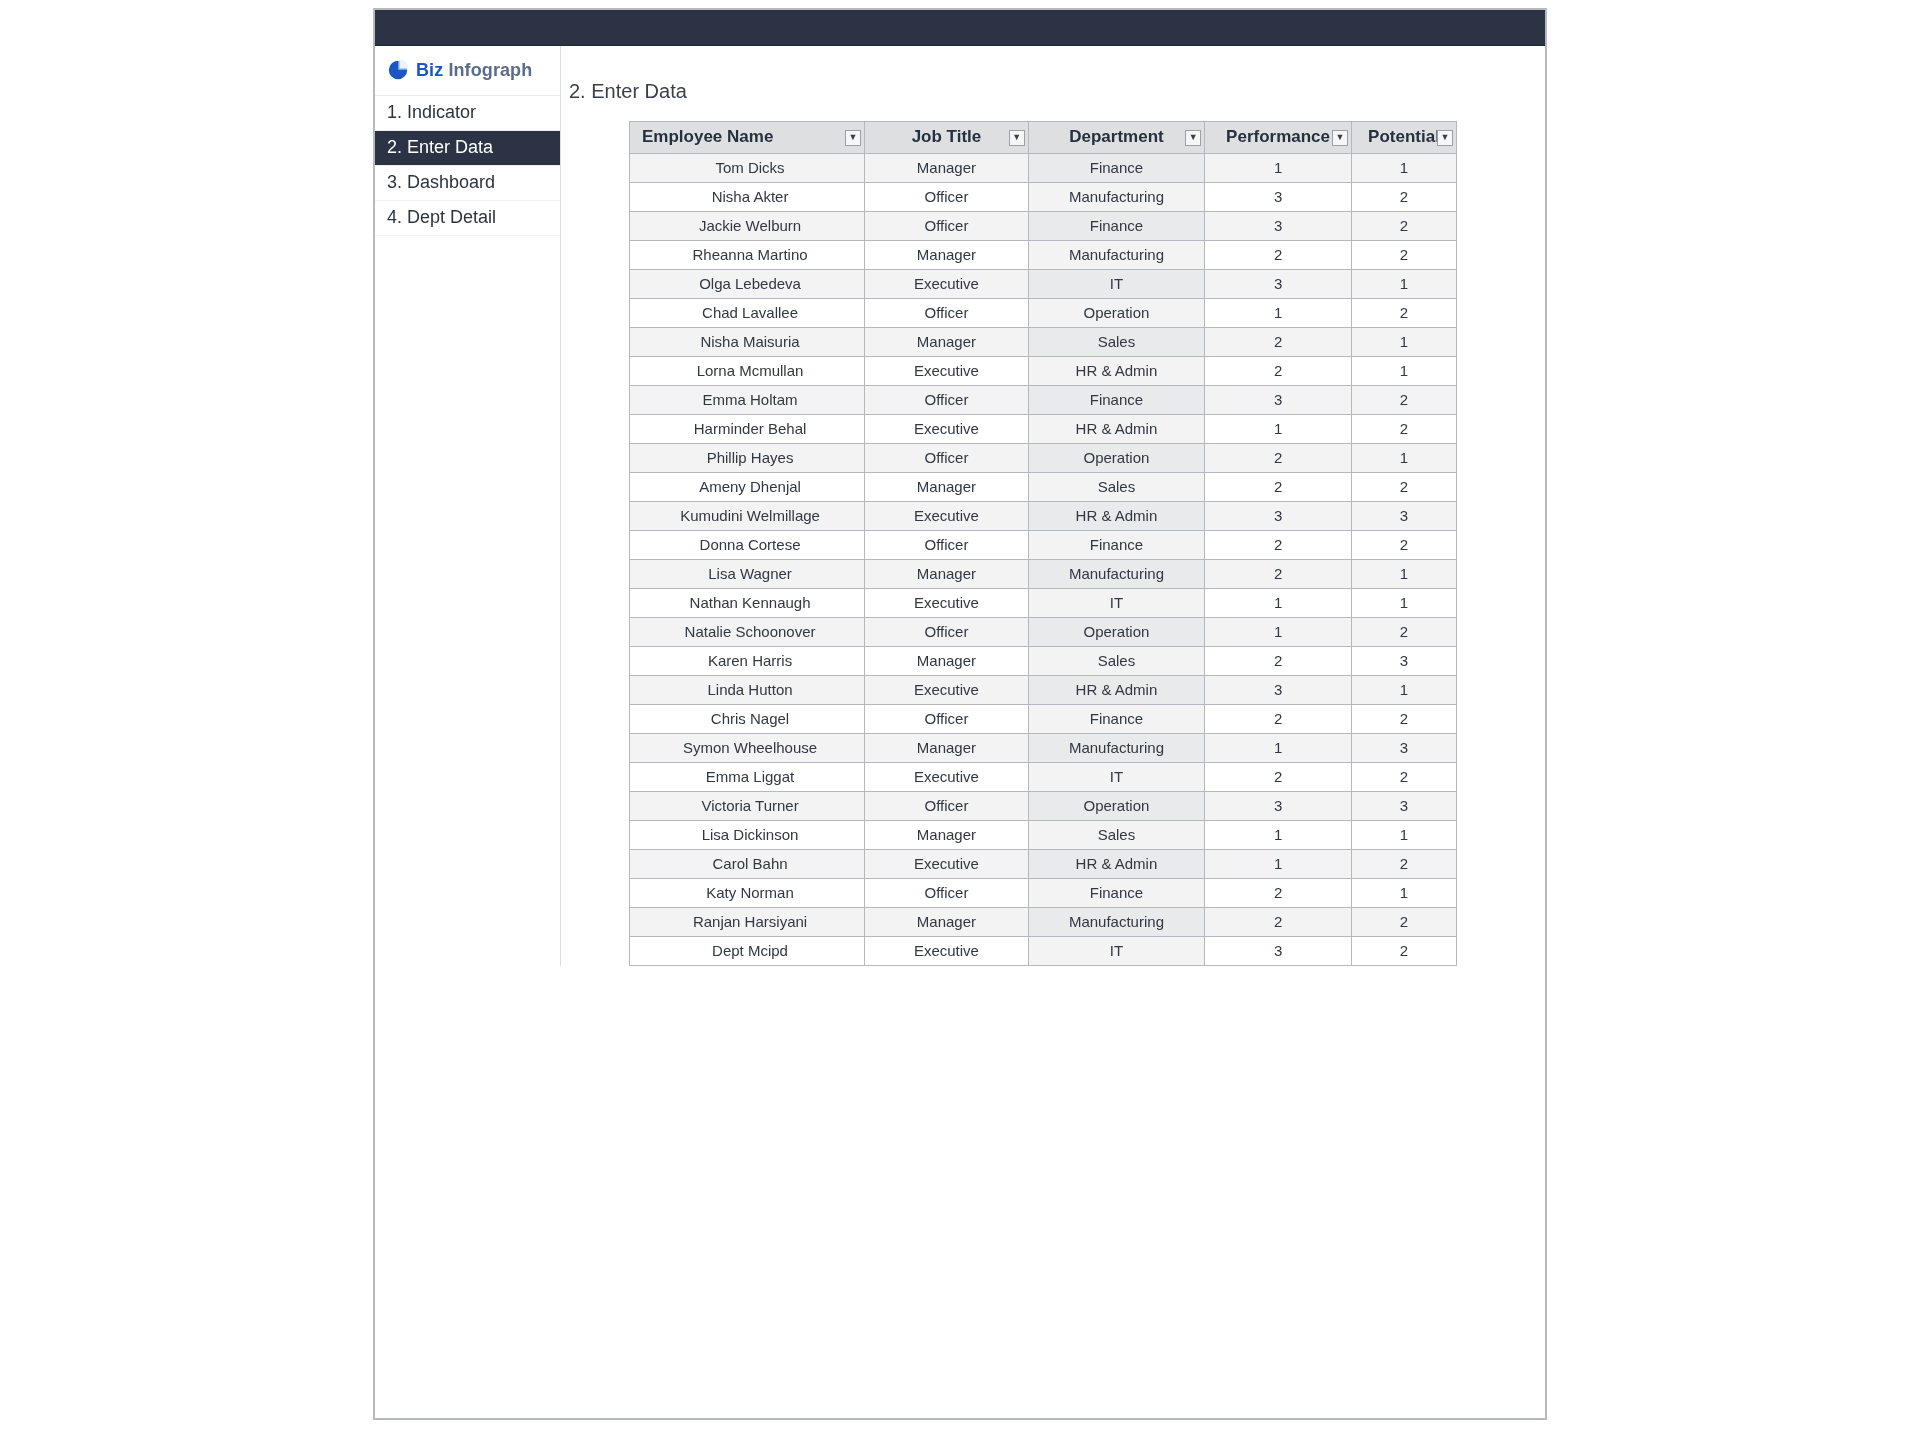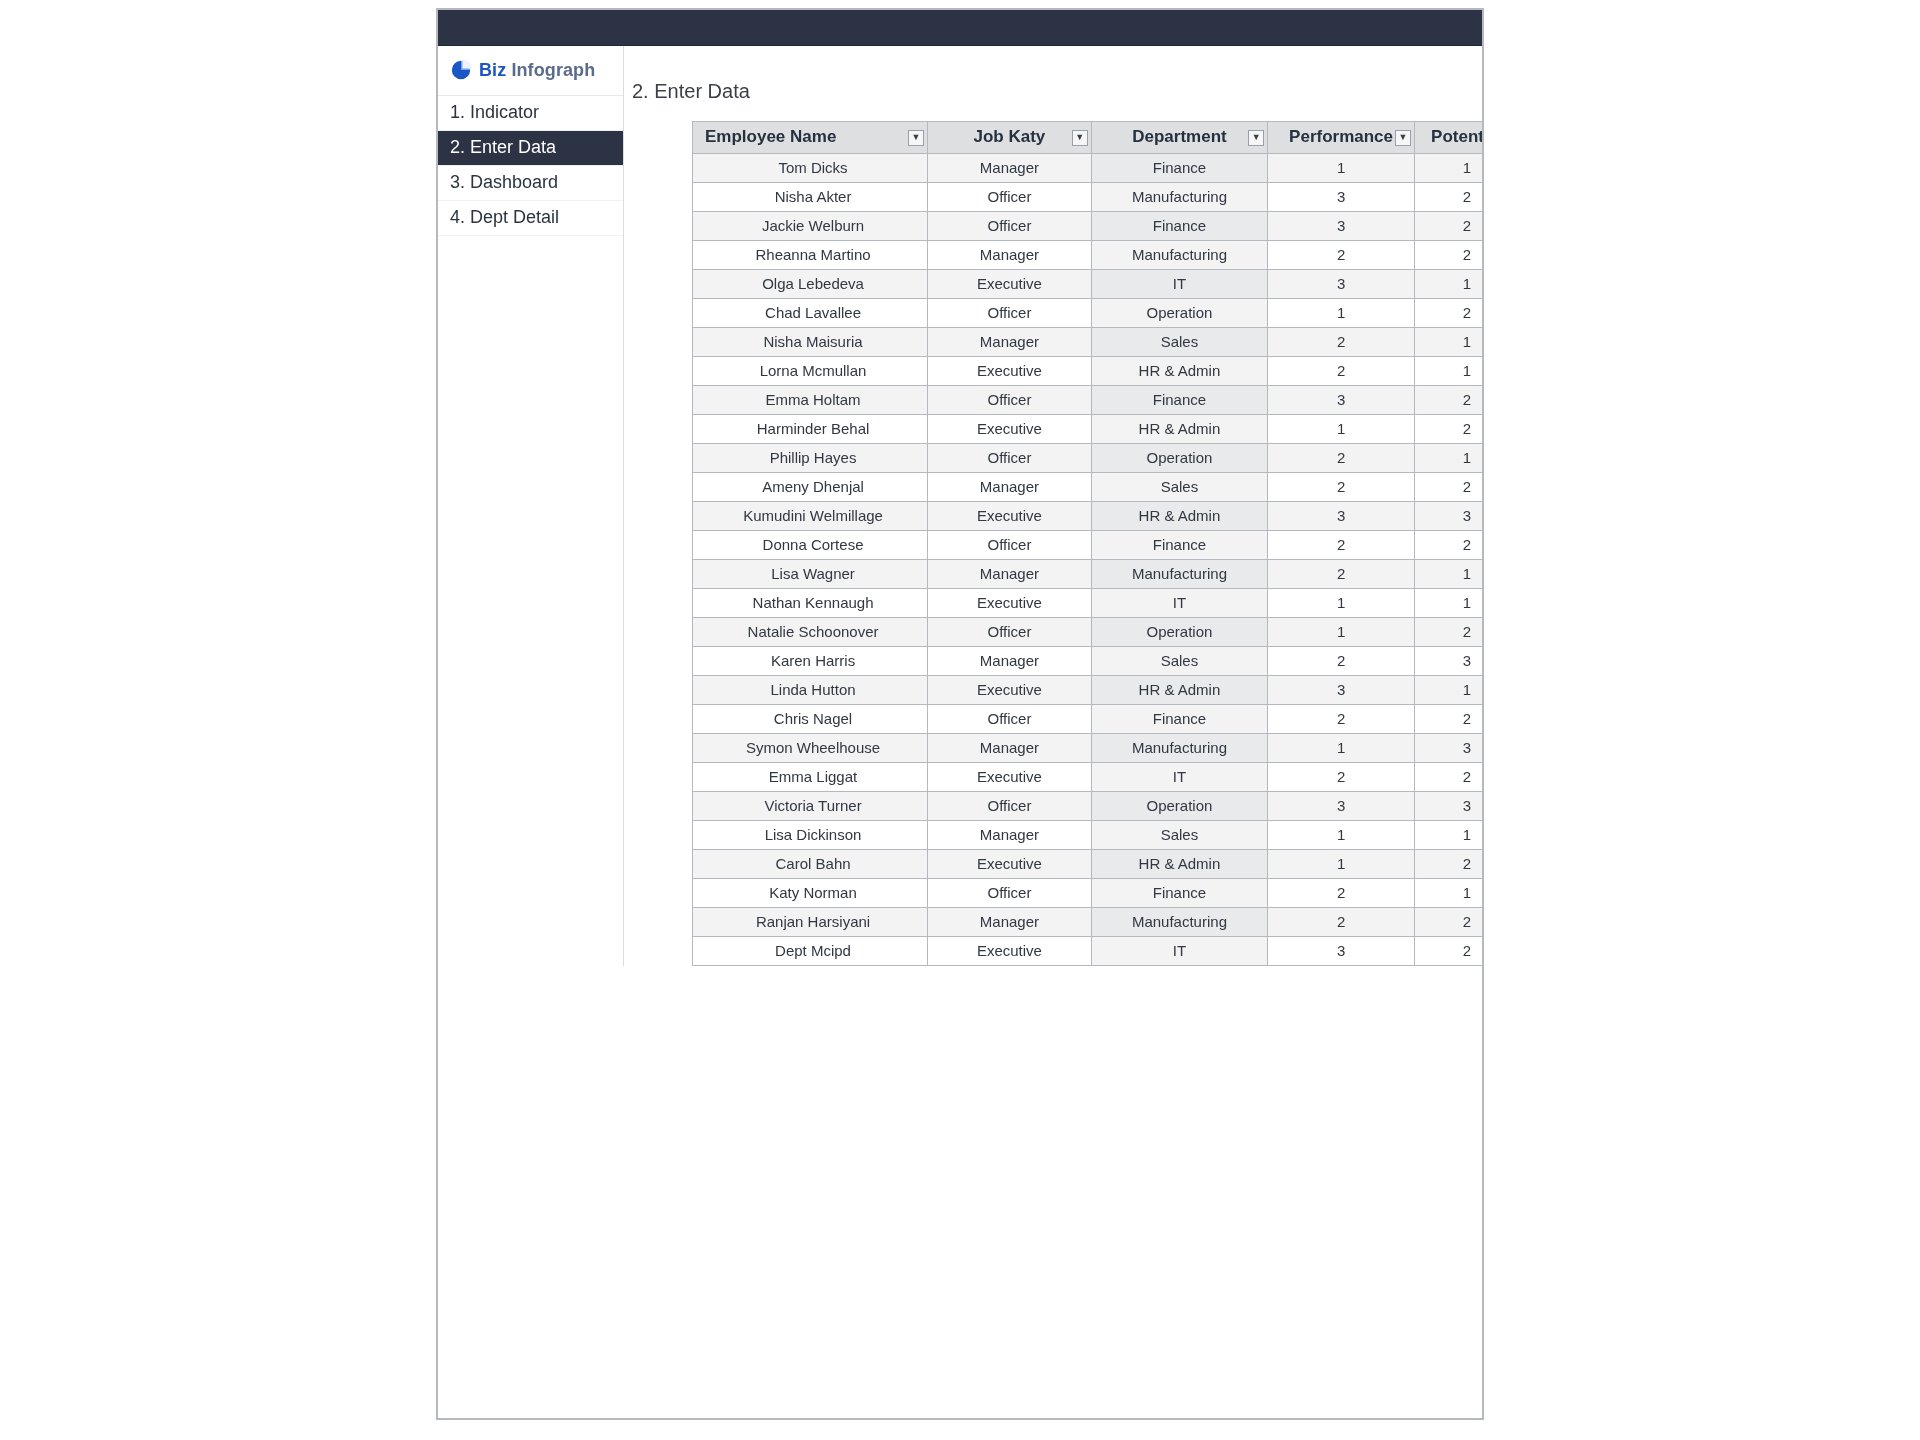--- a/index.html
+++ b/index.html
@@ -5,21 +5,21 @@
   * { box-sizing: border-box; margin: 0; padding: 0; }
   html, body { width: 100%; height: 100%; }
   body {
     font-family: "Segoe UI", Arial, sans-serif;
     background: #ffffff;
     display: flex;
     justify-content: center;
     padding: 8px 0 20px 0;
   }
   .app-frame {
-    width: 1048px;
+    width: 1174px;
     border: 2px solid #b6b9bf;
     background: #ffffff;
     overflow: hidden;
   }
   .topbar {
     height: 36px;
     background: #2b3344;
     border-bottom: 1px solid #1f2633;
   }
   .content {
@@ -169,21 +169,21 @@
         <table class="data">
           <thead>
             <tr>
               <th class="col-name">
                 <span>Employee Name</span>
                 <span class="filter-btn">
                   <span>▼</span>
                 </span>
               </th>
               <th class="col-job">
-                <span>Job Katy</span>
+                <span>Job Title</span>
                 <span class="filter-btn">
                   <span>▼</span>
                 </span>
               </th>
               <th class="col-dept">
                 <span>Department</span>
                 <span class="filter-btn">
                   <span>▼</span>
                 </span>
               </th>

